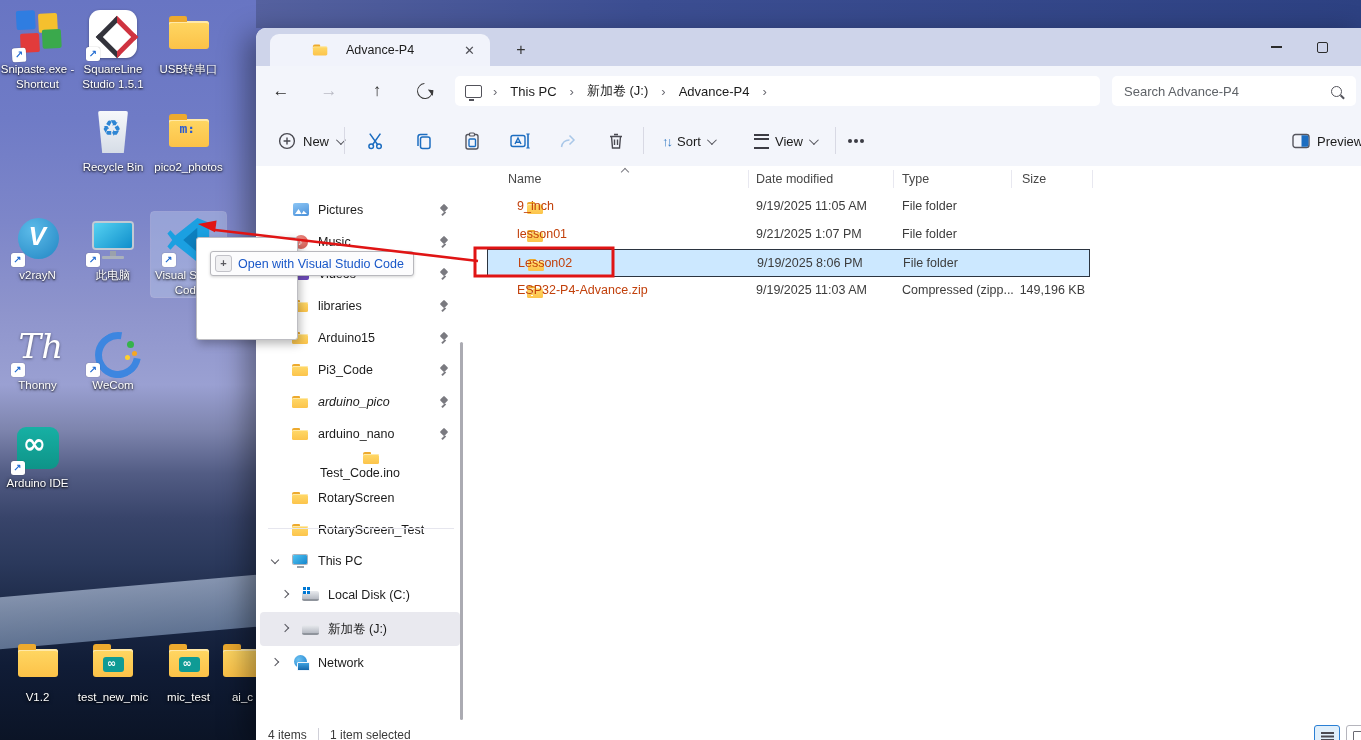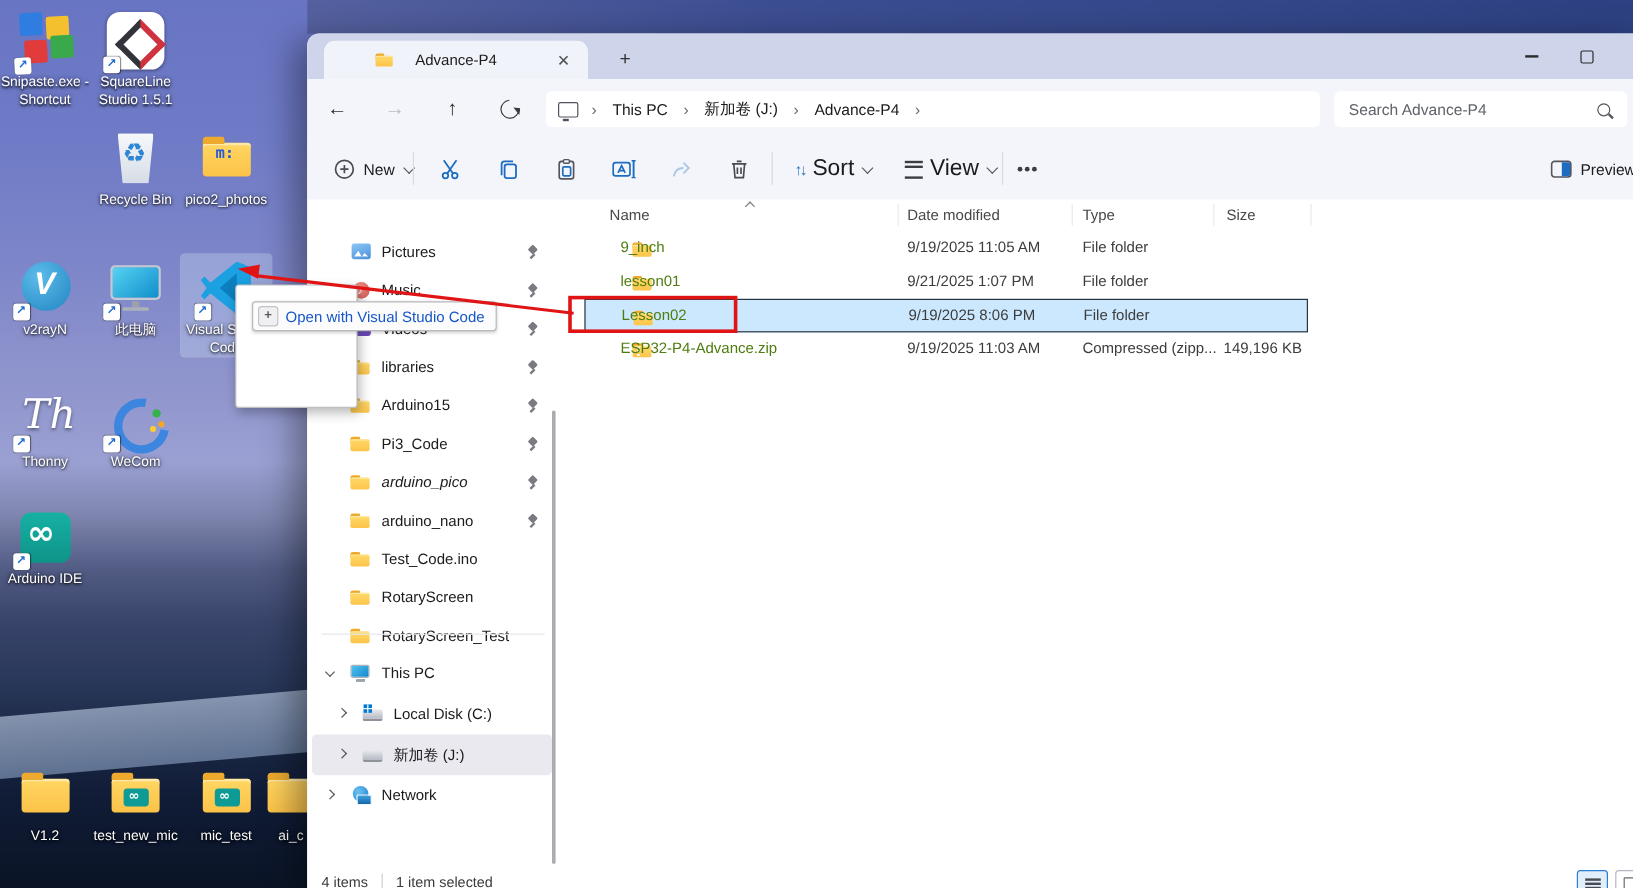--- a/index.html
+++ b/index.html
@@ -114,21 +114,21 @@
   .searchph{font-size:13px;color:#5f6368}
   .mag{width:9px;height:9px;border:1.6px solid #54545c;border-radius:50%;position:relative;flex:none;margin-right:2px}
   .mag::after{content:"";position:absolute;left:8px;top:9px;width:5px;height:1.6px;background:#54545c;transform:rotate(45deg)}
   
   .toolbar{position:absolute;left:0;top:88px;right:0;height:50px;background:#f3f5fb;border-bottom:1px solid #e2e3ee}
   .tbnew{position:absolute;left:12px;top:9px;height:32px;display:flex;align-items:center;gap:7px;padding:0 10px;border-radius:5px}
   .tbnew .lbl{font-size:13px;color:#1b1b1b}
   .tbsep{position:absolute;top:11px;width:1px;height:27px;background:#d8d9e4}
   .tbbtn{position:absolute;top:9px;width:32px;height:32px;border-radius:5px;display:flex;align-items:center;justify-content:center}
   .tbgrp{position:absolute;top:9px;height:32px;display:flex;align-items:center;gap:6px;padding:0 8px;border-radius:5px}
-  .tbgrp .lbl{font-size:19px;color:#1b1b1b}
+  .tbgrp .lbl{font-size:13px;color:#1b1b1b}
   .sortarrows{color:#2f77c4;font-size:13px;font-weight:700;letter-spacing:-2px}
   .viewic{width:15px;height:11px;border-top:2px solid #3c3c44;border-bottom:2px solid #3c3c44;position:relative}
   .viewic::after{content:"";position:absolute;left:0;top:2.5px;width:100%;height:2px;background:#3c3c44}
   .chevdn{width:6px;height:6px;border-right:1.4px solid #55555d;border-bottom:1.4px solid #55555d;transform:rotate(45deg) translateY(-2px)}
   .dots3{width:4px;height:4px;border-radius:50%;background:#3c3c44;box-shadow:-6px 0 0 #3c3c44,6px 0 0 #3c3c44}
   .tbprev{position:absolute;left:1028px;top:9px;height:32px;display:flex;align-items:center;gap:7px;padding:0 8px;border-radius:5px}
   .tbprev .lbl{font-size:13px;color:#1b1b1b}
   .icsvg{display:block}
   
   .content{position:absolute;left:0;top:138px;right:0;bottom:18px;background:#fff}
@@ -170,21 +170,21 @@
   .sb-scroll{position:absolute;left:204px;top:176px;width:3px;height:378px;background:#ababb2;border-radius:2px}
   
   .flhead{position:absolute;left:231px;top:0;right:0;height:27px}
   .fh{position:absolute;top:0;font-size:12.5px;color:#474747;line-height:26px}
   .fh.h-name{left:21px}.fh.h-date{left:269px}.fh.h-type{left:415px}.fh.h-size{left:535px}
   .fhsep{position:absolute;top:4px;width:1px;height:18px;background:#e8e8f0}
   .sortcaret{position:absolute;left:135px;top:1px;width:7px;height:7px}
   .sortcaret::before{content:"";position:absolute;left:0;top:2px;width:5px;height:5px;border-left:1.4px solid #7c7c84;border-top:1.4px solid #7c7c84;transform:rotate(45deg)}
   .frow{position:absolute;left:231px;width:603px;height:28px;box-sizing:border-box}
   .frow.selected{background:#cce8ff;border:1px solid #2b3440}
-  .fcell{position:absolute;top:0;font-size:12.5px;color:#4d7c0f;line-height:27px;white-space:nowrap}
+  .fcell{position:absolute;top:0;font-size:12.5px;color:#c2410c;line-height:27px;white-space:nowrap}
   .fc-ic{left:8px;top:7px}
   .fc-name{left:30px}
   .fc-date{left:269px;color:#3c3c3c}
   .fc-type{left:415px;color:#3c3c3c}
   .fc-size{left:470px;width:128px;text-align:right;color:#3c3c3c}
   
   .statusbar{position:absolute;left:0;right:0;bottom:0;height:18px;background:#fff}
   .stxt{position:absolute;top:5px;font-size:12px;color:#3a3a3a;line-height:16px}
   .st-count{left:12px}
   .st-sep{position:absolute;left:62px;top:6px;width:1px;height:13px;background:#d0d0d8}
@@ -224,20 +224,29 @@
     <div class="dicon" style="left: 75.5px; top: 6px;">
       <span class="dimg k-squareline">
         <i class="l1"></i>
         <i class="l2"></i>
         <i class="l3"></i>
         <b class="dart shortcut"></b>
       </span>
       <span class="dlabel">SquareLine Studio 1.5.1</span>
     </div>
 
+    <div class="dicon" style="left: 151px; top: 6px;">
+      <span class="dimg k-folder">
+        <i class="l1"></i>
+        <i class="l2"></i>
+        <i class="l3"></i>
+
+      </span>
+      <span class="dlabel">USB转串口</span>
+    </div>
 
 
     <div class="dicon" style="left: 75.5px; top: 104px;">
       <span class="dimg k-recycle">
         <i class="l1"></i>
         <i class="l2"></i>
         <i class="l3"></i>
 
       </span>
       <span class="dlabel">Recycle Bin</span>
@@ -521,21 +530,21 @@
           <span class="sbl">arduino_pico</span>
           <span class="pin pinned"></span>
         </div>
 
         <div class="sbrow" style="top: 252px;">
           <span class="sic k-folder"></span>
           <span class="sbl">arduino_nano</span>
           <span class="pin pinned"></span>
         </div>
 
-        <div class="sbrow" style="top: 284px;">
+        <div class="sbrow" style="top: 284px; flex-direction: column;">
           <span class="sic k-folder"></span>
           <span class="sbl">Test_Code.ino</span>
 
         </div>
 
         <div class="sbrow" style="top: 316px;">
           <span class="sic k-folder"></span>
           <span class="sbl">RotaryScreen</span>
 
         </div>

